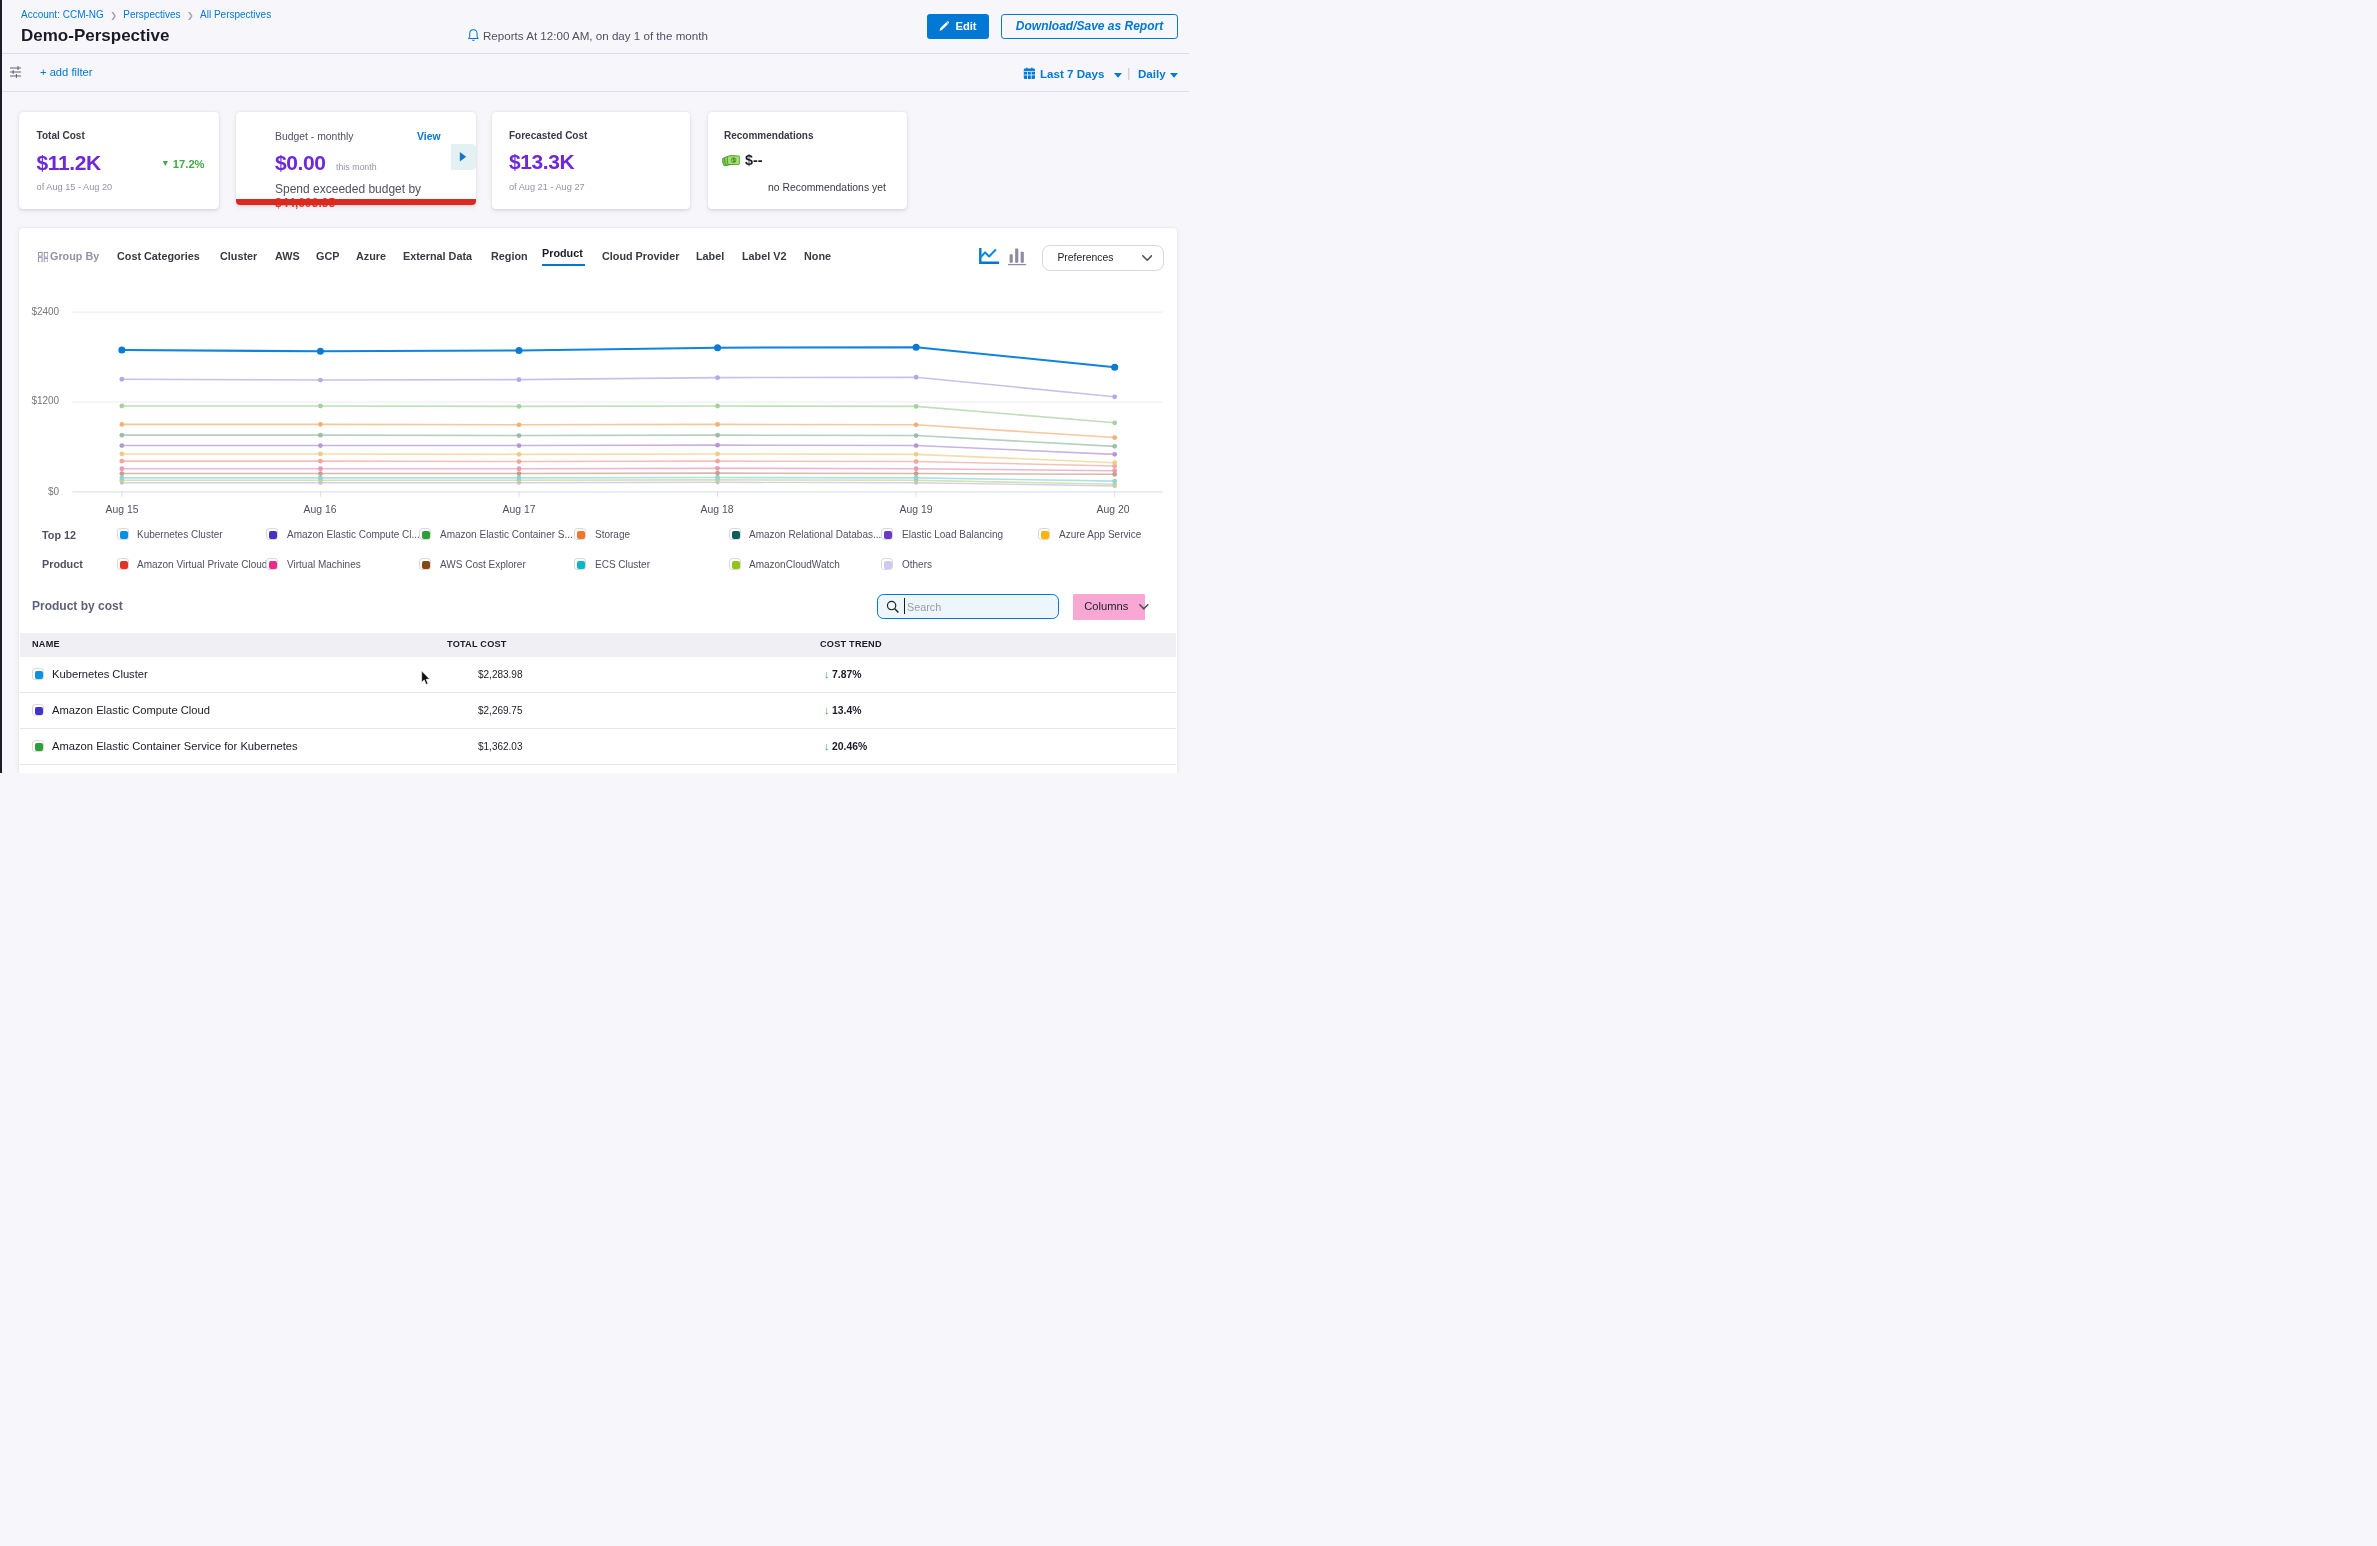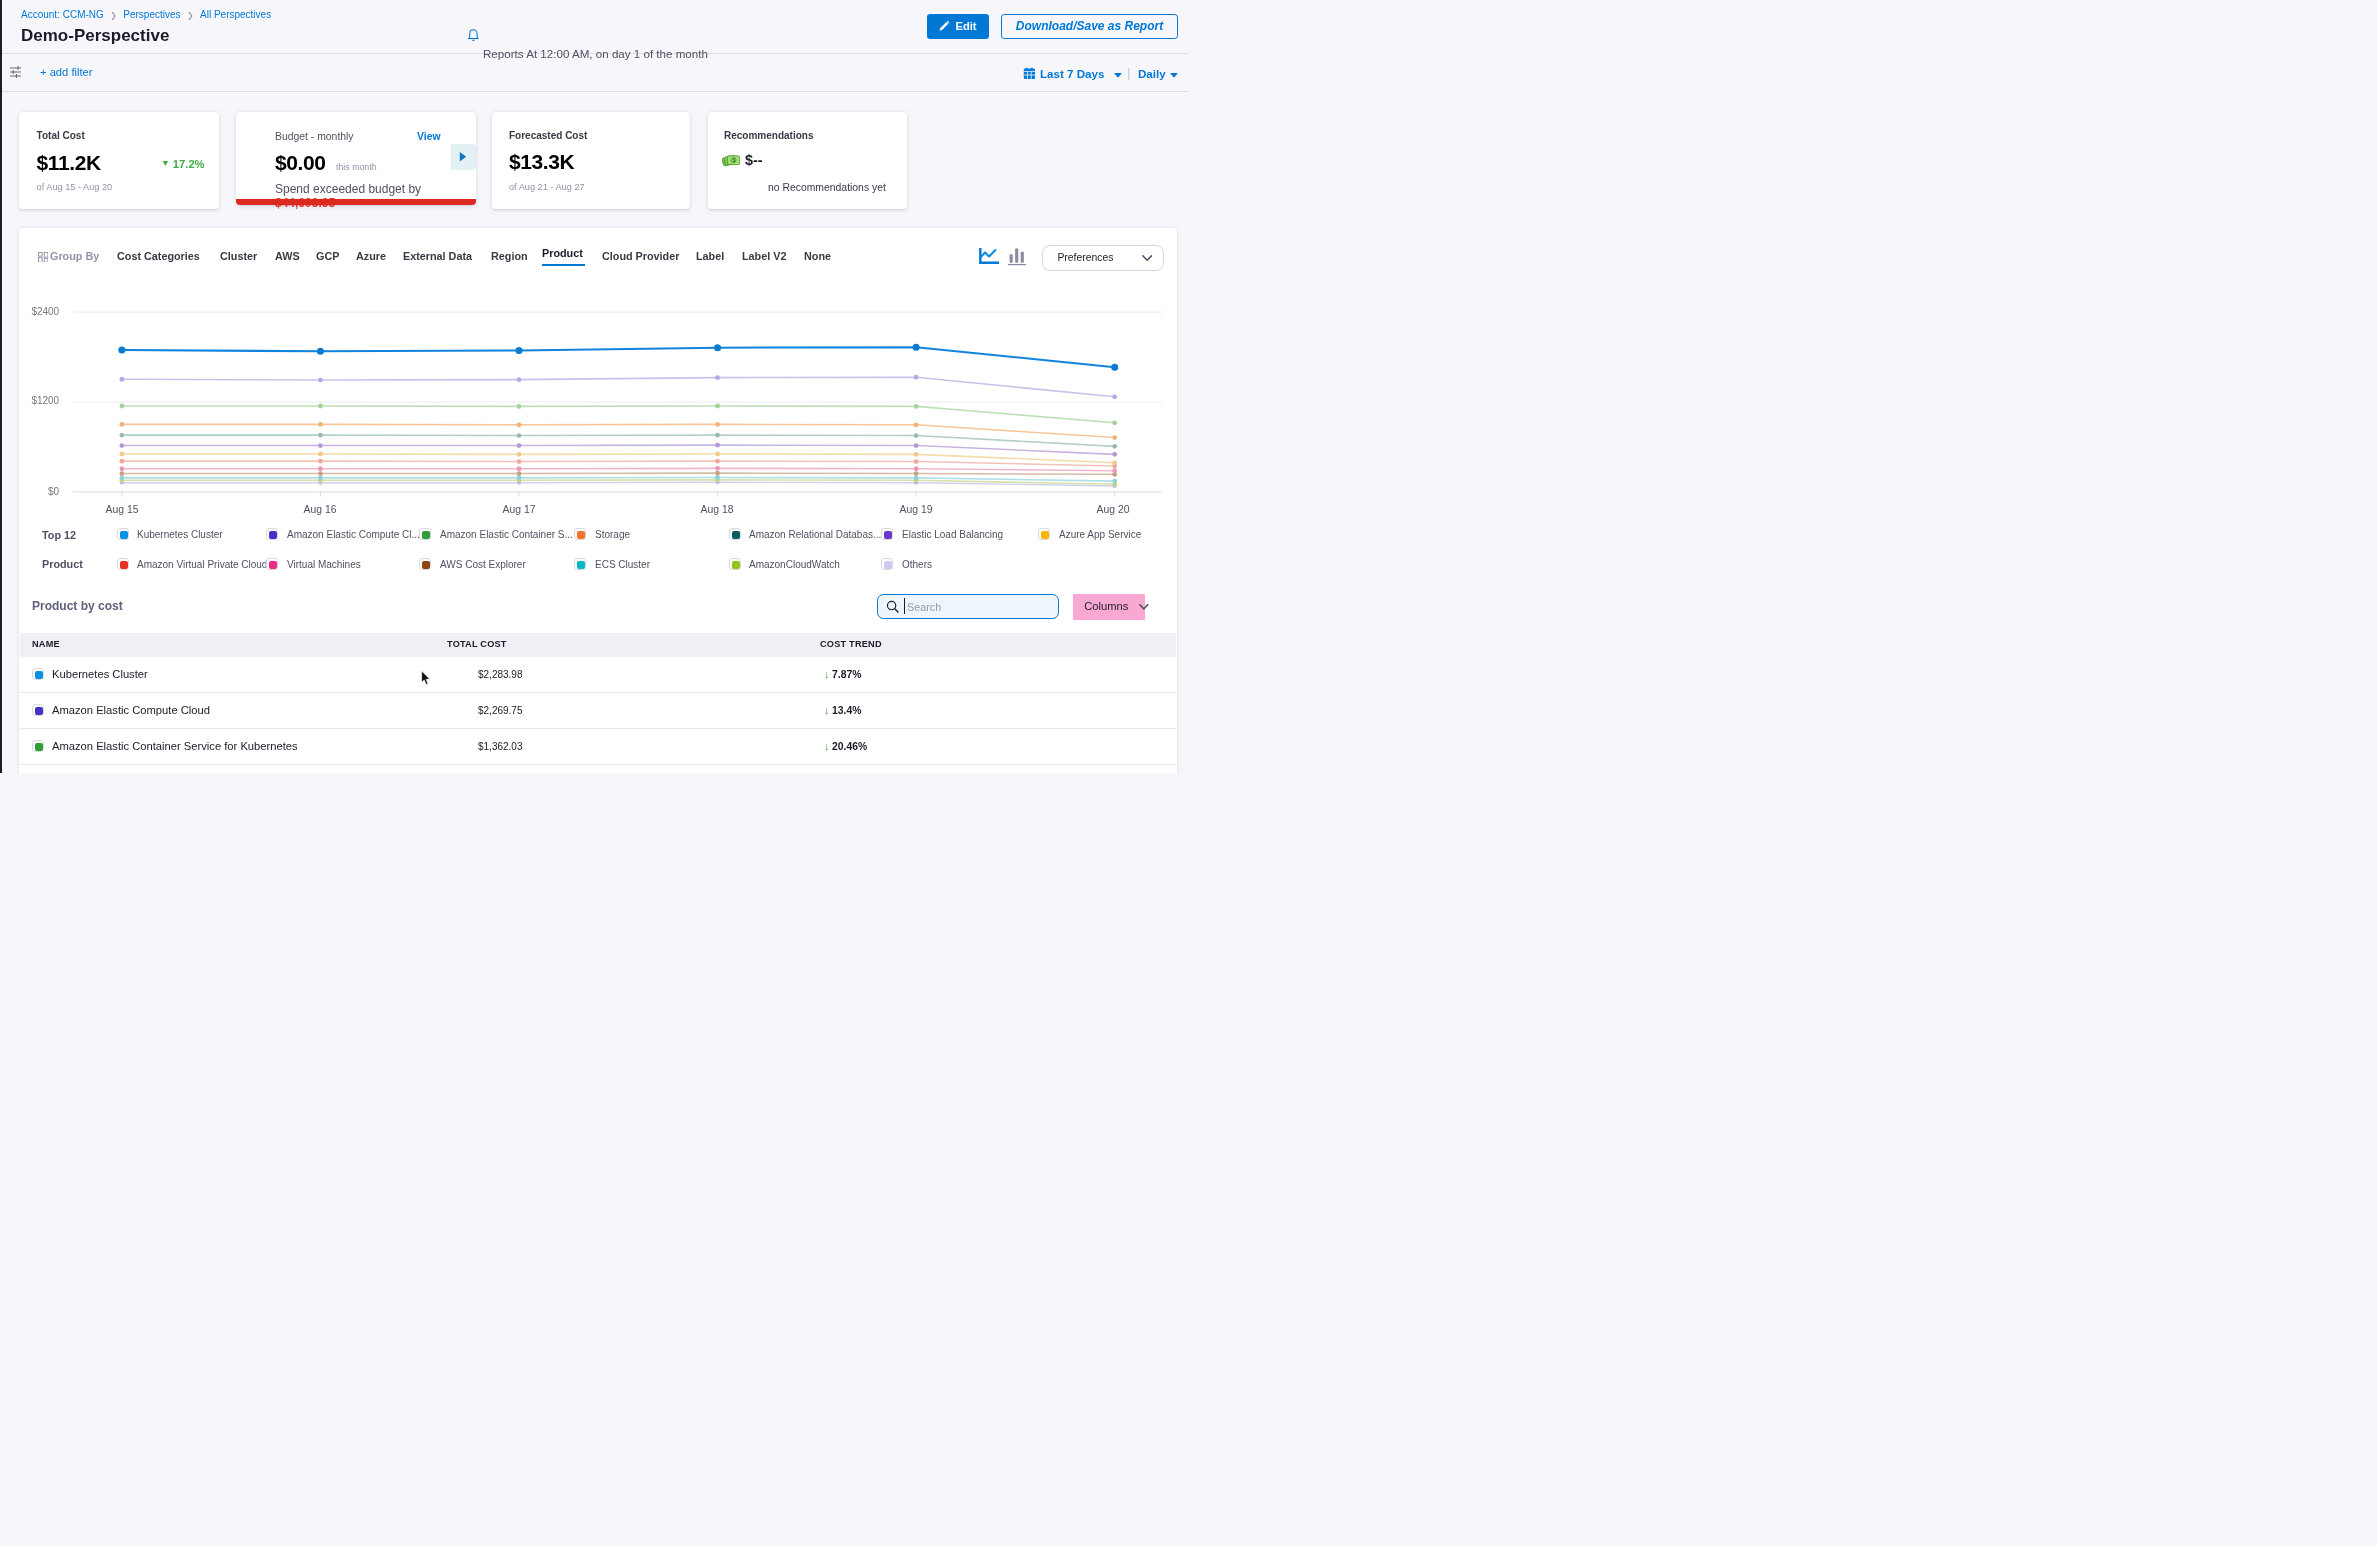--- a/index.html
+++ b/index.html
@@ -9,30 +9,30 @@
   background:#f7f7fb;
   position:relative;
   color:#1b1b28;
 }
 .abs { position:absolute; }
 .edgebar { position:absolute; left:0; top:0; width:1.6px; height:773px; background:#1d1d27; z-index:50; }
 .hdr { position:absolute; left:1.6px; top:0; width:1187px; height:54px; border-bottom:0.8px solid #dddde6; }
 .crumb { position:absolute; left:21px; top:8.8px; font-size:10px; color:#0278d5; }
 .crumb .sep { color:#a0a1b5; font-size:8px; padding:0 6.4px; }
 .title { position:absolute; left:21px; top:25.6px; font-size:17px; font-weight:bold; color:#1b1b28; }
-.reports { position:absolute; left:483px; top:29px; font-size:11.6px; color:#4f5162;margin-top:18px; }
+.reports { position:absolute; left:483px; top:29px; font-size:11.6px; color:#4f5162; }
 .btn-edit { position:absolute; left:927px; top:13.6px; width:62px; height:25px; background:#0278d5; border-radius:3.2px; color:#fff; font-size:11.2px; font-weight:bold; text-align:center; line-height:25px; }
 .btn-dl { position:absolute; left:1001px; top:13.6px; width:177px; height:25px; background:transparent; border:0.8px solid #0278d5; border-radius:3.2px; color:#0278d5; font-size:12px; font-weight:bold; text-align:center; line-height:23px;font-style:italic; }
 .filterbar { position:absolute; left:1.6px; top:54px; width:1187px; height:38px; border-bottom:0.8px solid #dddde6; }
 .addfilter { position:absolute; left:40px; top:66px; font-size:11.2px; color:#0278d5; }
 
 
 .card { position:absolute; top:112px; background:#ffffff; border-radius:4px; box-shadow:0 0.8px 2.4px rgba(40,41,61,.10), 0 1.6px 4.8px rgba(96,97,112,.12); }
 .card h4 { font-size:10px; font-weight:bold; color:#383946; }
-.kpi { font-size:21px; font-weight:bold; color:#000000; letter-spacing:-0.4px; }
+.kpi { font-size:21px; font-weight:bold; color:#6d28d9; letter-spacing:-0.4px; }
 .sub { font-size:9.2px; color:#9293a9; }
 
 
 .panel { position:absolute; left:19px; top:228px; width:1158px; height:545px; background:#ffffff; border-radius:4px 4px 0 0; box-shadow:0 0.8px 2.4px rgba(40,41,61,.08), 0 1.6px 4.8px rgba(96,97,112,.10); }
 .gtab { position:absolute; top:250px; font-size:10.8px; font-weight:bold; color:#383a44; }
 .axlab { position:absolute; font-size:10px; color:#77787d; text-align:right; width:48px; }
 .datelab { position:absolute; font-size:10.4px; color:#4f5162; text-align:center; width:64px; top:504px; }
 .legtxt { position:absolute; font-size:10px; color:#4f5162; white-space:nowrap; }
 .chip { position:absolute; width:12px; height:12px; border:0.8px solid #d7d7e0; border-radius:3.2px; background:#fff; }
 .chip i { position:absolute; left:1.6px; top:1.6px; width:8px; height:8px; border-radius:2px; display:block; }

